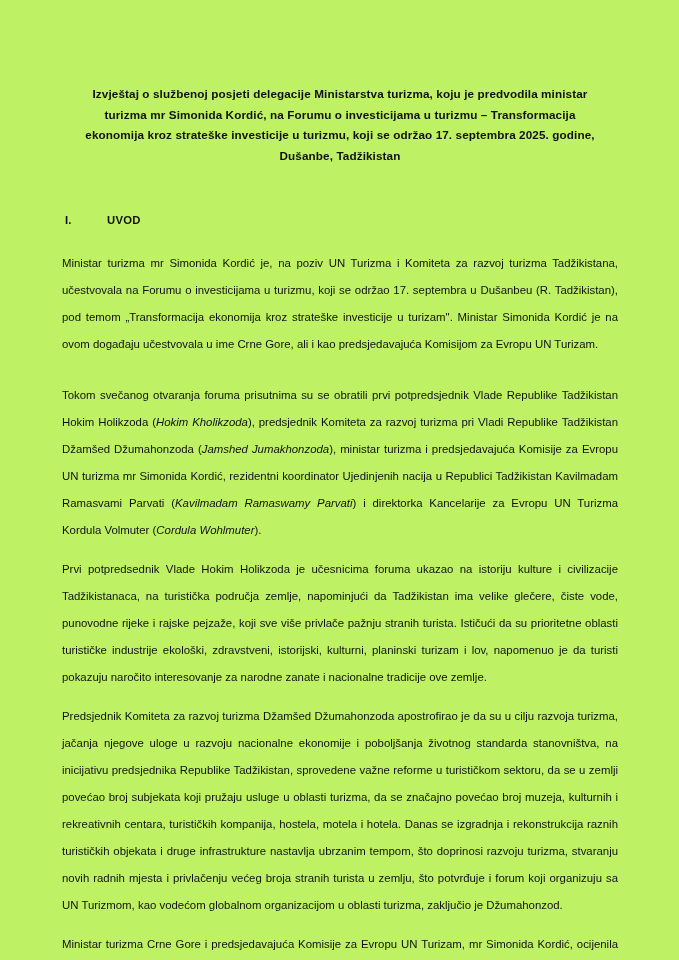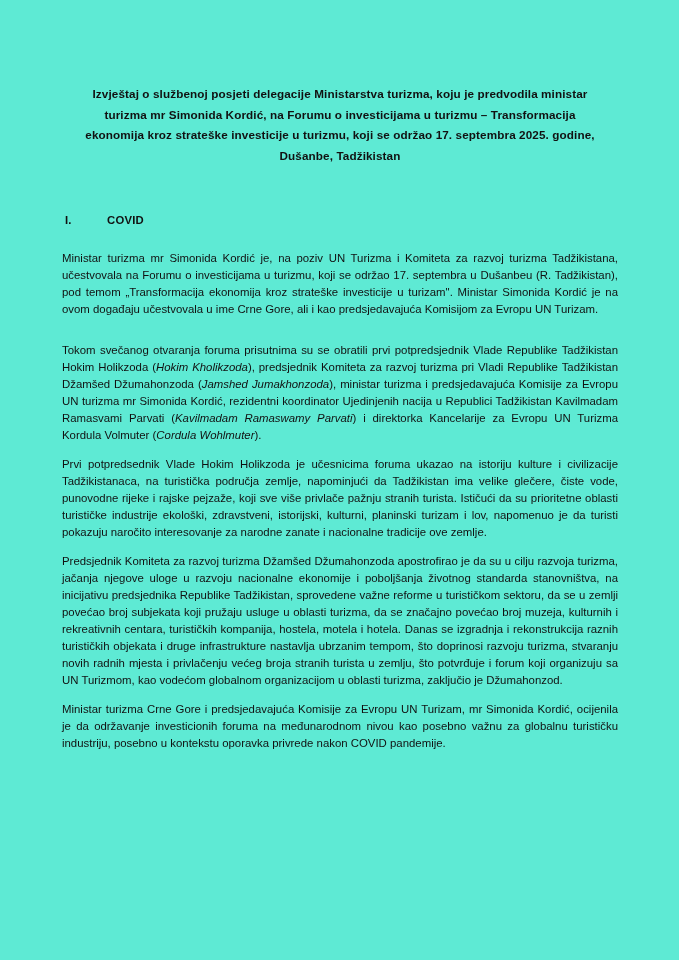--- a/index.html
+++ b/index.html
@@ -10,21 +10,21 @@
   body {
     font-family: "Liberation Sans", sans-serif;
     color: #111111;
     -webkit-font-smoothing: antialiased;
   }
   .page {
     position: relative;
     width: 679px;
     height: 960px;
     margin: 0 auto;
-    background: #5eead4;
+    background: #bef264;
     overflow: hidden;
     box-sizing: border-box;
   }
   .doc-body {
     position: absolute;
     left: 62px;
     top: 0;
     width: 556px;
   }
   .doc-title {
@@ -53,41 +53,41 @@
     flex: 0 0 42px;
   }
   .section-heading .label {
     flex: 1 1 auto;
   }
   .sec-uvod { margin-top: 48px; }
   .sec-aktivnosti { margin-top: 47px; }
   .para {
     margin: 0;
     font-size: 11.4px;
-    line-height: 17px;
+    line-height: 27px;
     text-align: justify;
     text-justify: inter-word;
     hyphens: none;
   }
   .para + .para { margin-top: 12px; }
   .first-para { margin-top: 24px; }
   .body-block { margin-top: 8px; }
   .para i { font-style: italic; }
 </style>
 </head>
 <body>
 
 <div class="page">
   <div class="doc-body">
 
     <h1 class="doc-title">Izvještaj o službenoj posjeti delegacije Ministarstva turizma, koju je predvodila ministar turizma mr Simonida Kordić, na Forumu o investicijama u turizmu – Transformacija ekonomija kroz strateške investicije u turizmu, koji se održao 17. septembra 2025. godine, Dušanbe, Tadžikistan</h1>
 
     <div class="section-heading sec-uvod">
       <span class="numeral">I.</span>
-      <span class="label">COVID</span>
+      <span class="label">UVOD</span>
     </div>
 
     <p class="para first-para">Ministar turizma mr Simonida Kordić je, na poziv UN Turizma i Komiteta za razvoj turizma Tadžikistana, učestvovala na Forumu o investicijama u turizmu, koji se održao 17. septembra u Dušanbeu (R. Tadžikistan), pod temom „Transformacija ekonomija kroz strateške investicije u turizam". Ministar Simonida Kordić je na ovom događaju učestvovala u ime Crne Gore, ali i kao predsjedavajuća Komisijom za Evropu UN Turizam.</p>
 
 
 
     <div class="body-block">
         <p class="para first-para"><span>Tokom svečanog otvaranja foruma prisutnima su se obratili prvi potpredsjednik Vlade Republike Tadžikistan Hokim Holikzoda (</span><i>Hokim Kholikzoda</i><span>), predsjednik Komiteta za razvoj turizma pri Vladi Republike Tadžikistan Džamšed Džumahonzoda (</span><i>Jamshed Jumakhonzoda</i><span>), ministar turizma i predsjedavajuća Komisije za Evropu UN turizma mr Simonida Kordić, rezidentni koordinator Ujedinjenih nacija u Republici Tadžikistan Kavilmadam Ramasvami Parvati (</span><i>Kavilmadam Ramaswamy Parvati</i><span>) i direktorka Kancelarije za Evropu UN Turizma Kordula Volmuter (</span><i>Cordula Wohlmuter</i><span>).</span></p>
         <p class="para"><span>Prvi potpredsednik Vlade Hokim Holikzoda je učesnicima foruma ukazao na istoriju kulture i civilizacije Tadžikistanaca, na turistička područja zemlje, napominjući da Tadžikistan ima velike glečere, čiste vode, punovodne rijeke i rajske pejzaže, koji sve više privlače pažnju stranih turista. Ističući da su prioritetne oblasti turističke industrije ekološki, zdravstveni, istorijski, kulturni, planinski turizam i lov, napomenuo je da turisti pokazuju naročito interesovanje za narodne zanate i nacionalne tradicije ove zemlje.</span></p>
         <p class="para"><span>Predsjednik Komiteta za razvoj turizma Džamšed Džumahonzoda apostrofirao je da su u cilju razvoja turizma, jačanja njegove uloge u razvoju nacionalne ekonomije i poboljšanja životnog standarda stanovništva, na inicijativu predsjednika Republike Tadžikistan, sprovedene važne reforme u turističkom sektoru, da se u zemlji povećao broj subjekata koji pružaju usluge u oblasti turizma, da se značajno povećao broj muzeja, kulturnih i rekreativnih centara, turističkih kompanija, hostela, motela i hotela. Danas se izgradnja i rekonstrukcija raznih turističkih objekata i druge infrastrukture nastavlja ubrzanim tempom, što doprinosi razvoju turizma, stvaranju novih radnih mjesta i privlačenju većeg broja stranih turista u zemlju, što potvrđuje i forum koji organizuju sa UN Turizmom, kao vodećom globalnom organizacijom u oblasti turizma, zaključio je Džumahonzod.</span></p>

